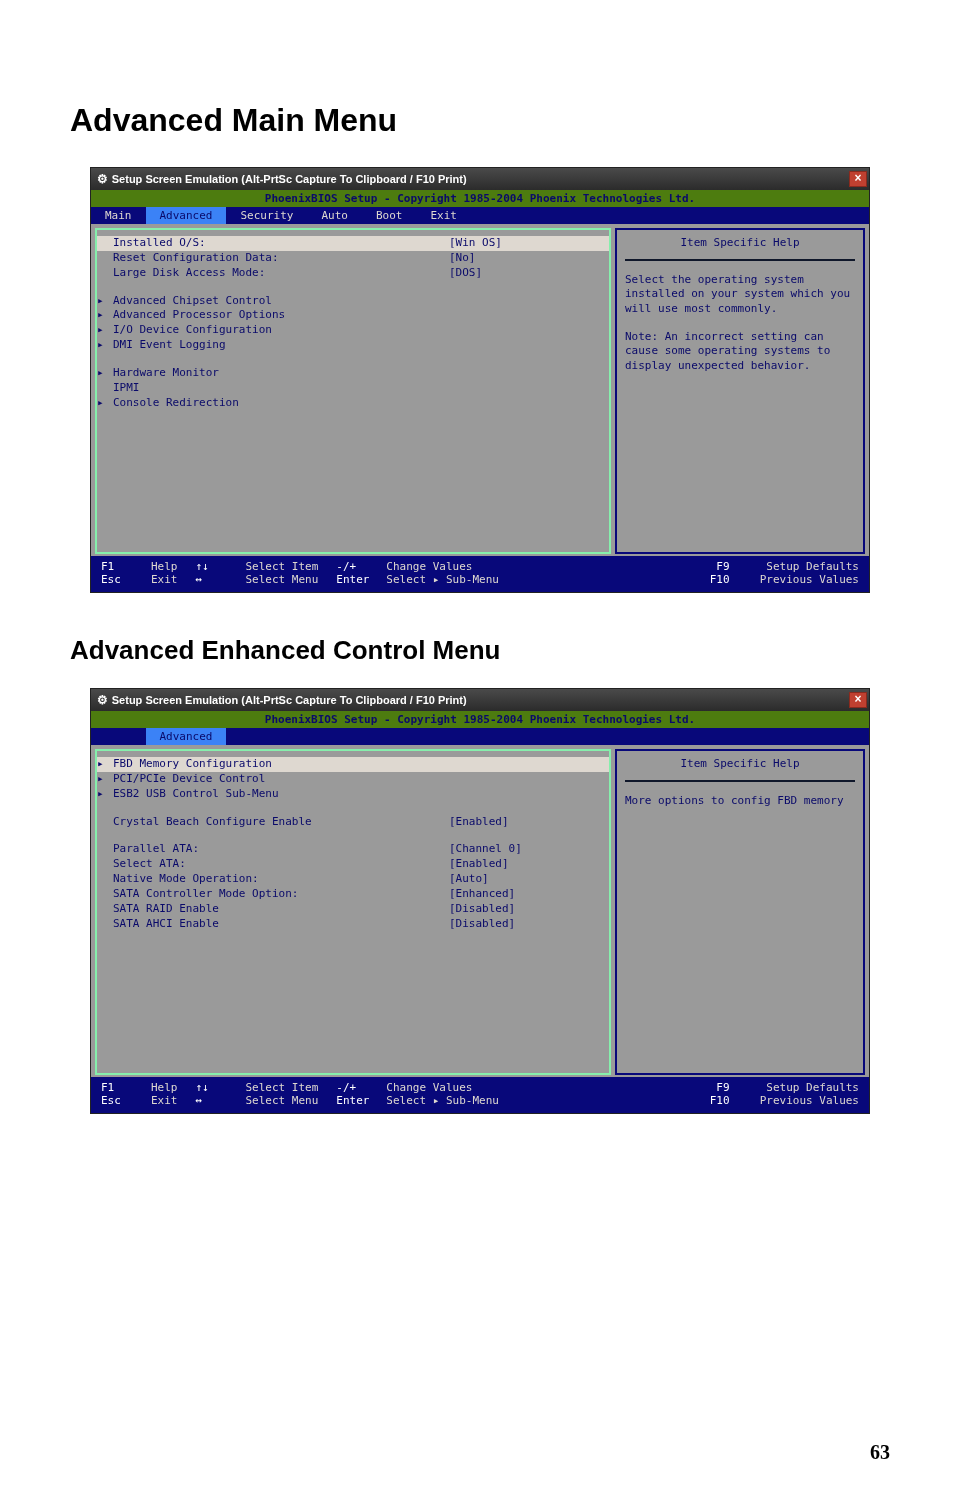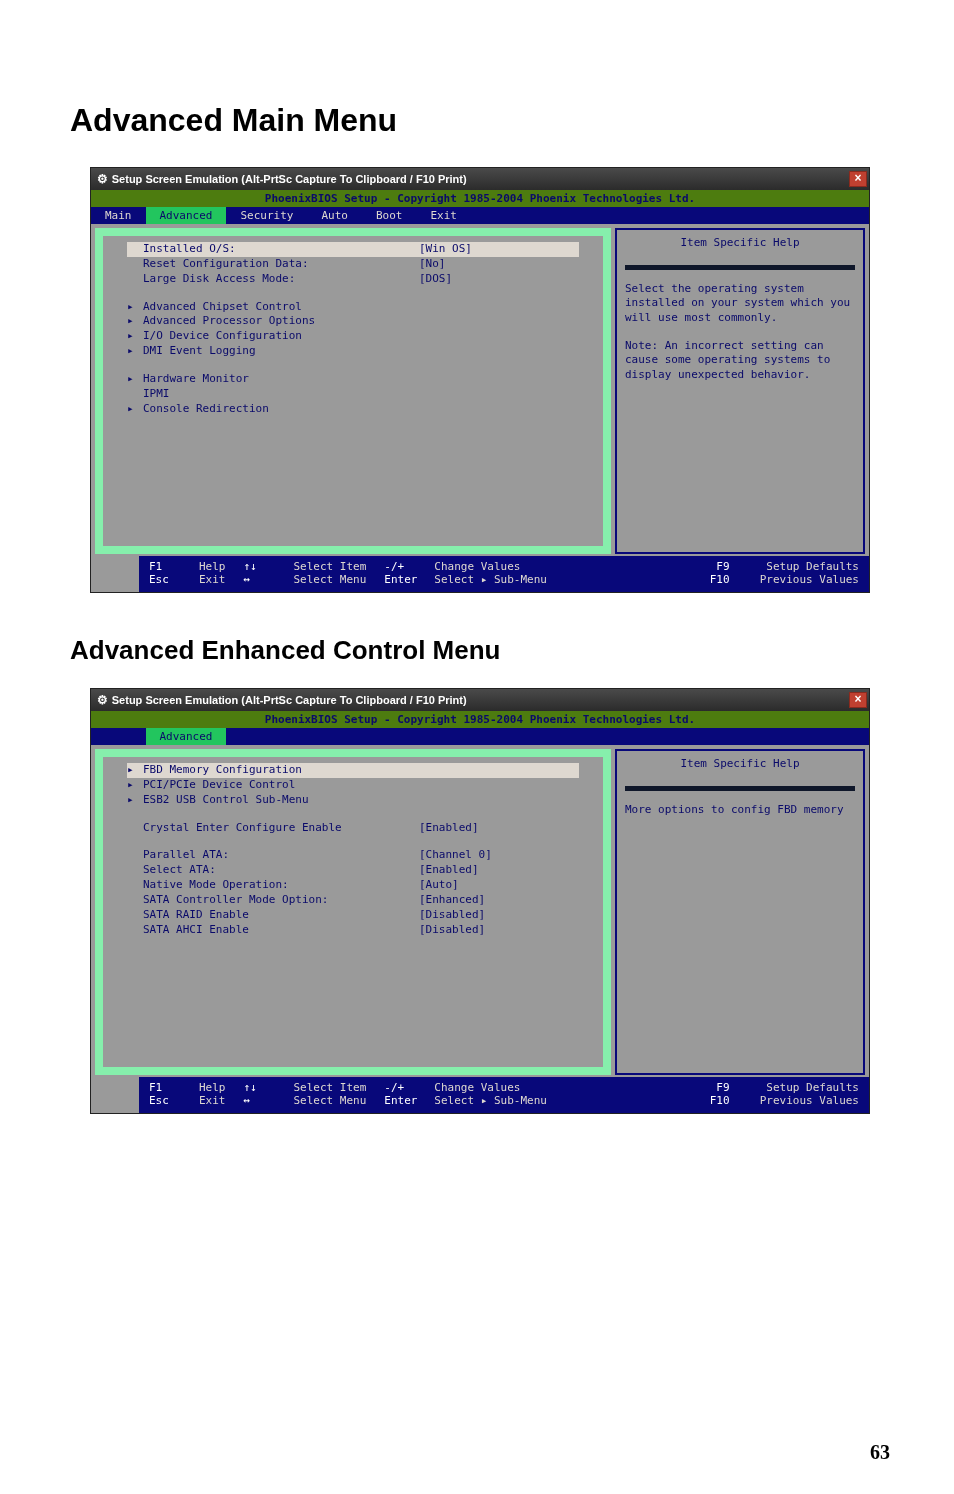--- a/index.html
+++ b/index.html
@@ -70,46 +70,46 @@
   .menubar {
     display: flex;
     background: #08087a;
     color: #ded8d0;
     text-align: center;
   }
   .menubar .tab {
     padding: 2px 14px;
   }
   .menubar .tab.active {
-    background: #22c55e;
+    background: #3b82f6;
     color: #0a0a6a;
   }
   .main-area {
     display: flex;
     height: 332px;
   }
   .left-pane {
     flex: 1;
-    border: 8px solid #86efac;
+    border: 2px solid #86efac;
     margin: 4px 2px 2px 4px;
     position: relative;
-    padding: 6px 24px;
+    padding: 6px 0;
     color: #0a0a6a;
   }
   .right-pane {
     width: 250px;
     border: 2px solid #08087a;
     margin: 4px 4px 2px 2px;
     padding: 6px 8px;
     color: #0a0a6a;
   }
   .help-title {
     text-align: center;
-    border-bottom: 5px solid #0f172a;
-    padding-bottom: 16px;
+    border-bottom: 2px solid #0f172a;
+    padding-bottom: 10px;
     margin-bottom: 12px;
   }
   .help-body {
     white-space: pre-line;
     line-height: 1.3;
   }
   .row {
     display: flex;
     line-height: 1.35;
   }
@@ -118,21 +118,20 @@
   .row.selected { background: #ded8d0; }
   .arrow {
     display: inline-block;
     width: 16px;
     text-align: left;
   }
   .footer {
     background: #08087a;
     color: #ded8d0;
     padding: 4px 10px 6px 10px;
-    margin-left: 48px;
   }
   .footer-row { display:flex; gap: 18px; }
   .footer-cell { display:flex; gap:10px; }
   .footer .k { color: #fff; }
   .footer .w { min-width: 40px; }
   .page-number {
     position: absolute;
     bottom: 30px;
     right: 64px;
     font-family: "Times New Roman", serif;
@@ -280,21 +279,21 @@
           <span class="arrow">▸</span>
           <span class="lbl">PCI/PCIe Device Control</span>
         </div>
         <div class="row">
           <span class="arrow">▸</span>
           <span class="lbl">ESB2 USB Control Sub-Menu</span>
         </div>
         <div>&nbsp;</div>
         <div class="row">
           <span class="arrow"></span>
-          <span class="lbl">Crystal Enter Configure Enable</span>
+          <span class="lbl">Crystal Beach Configure Enable</span>
           <span class="val">[Enabled]</span>
         </div>
         <div>&nbsp;</div>
         <div class="row">
           <span class="arrow"></span>
           <span class="lbl">Parallel ATA:</span>
           <span class="val">[Channel 0]</span>
         </div>
         <div class="row">
           <span class="arrow"></span>

